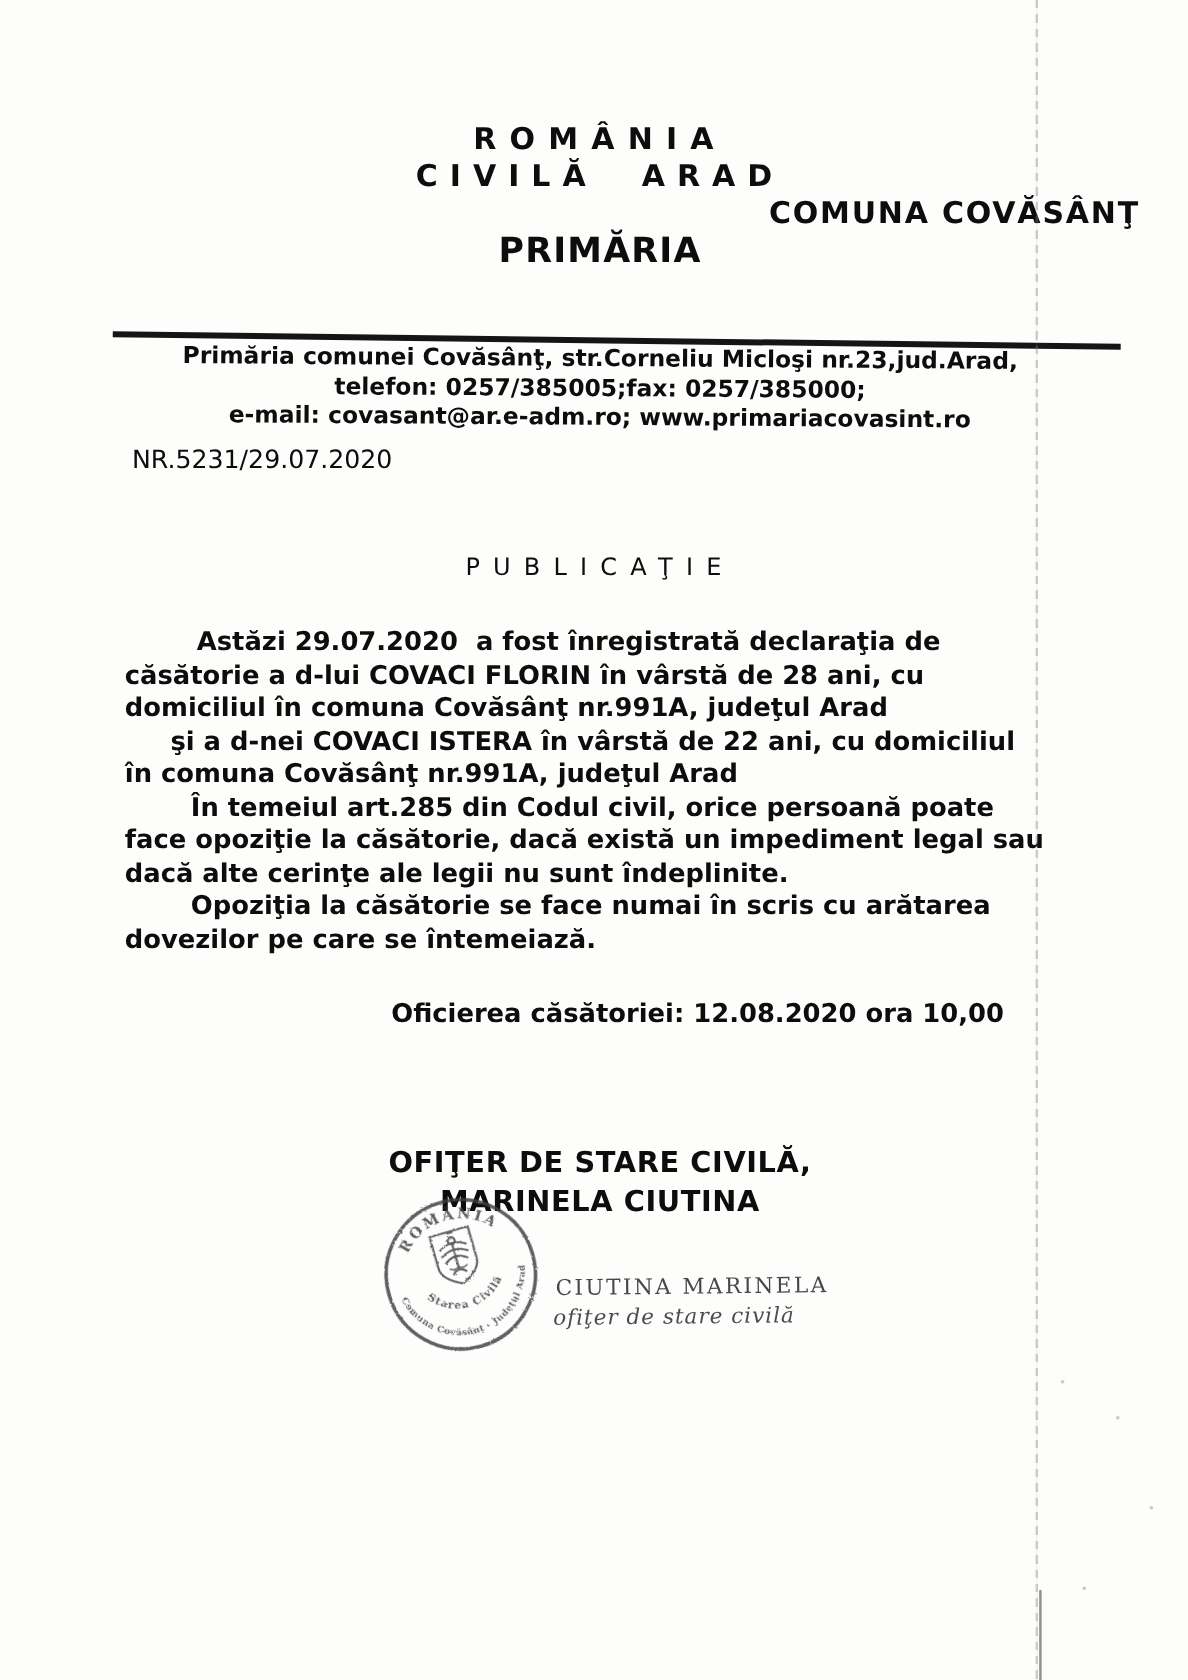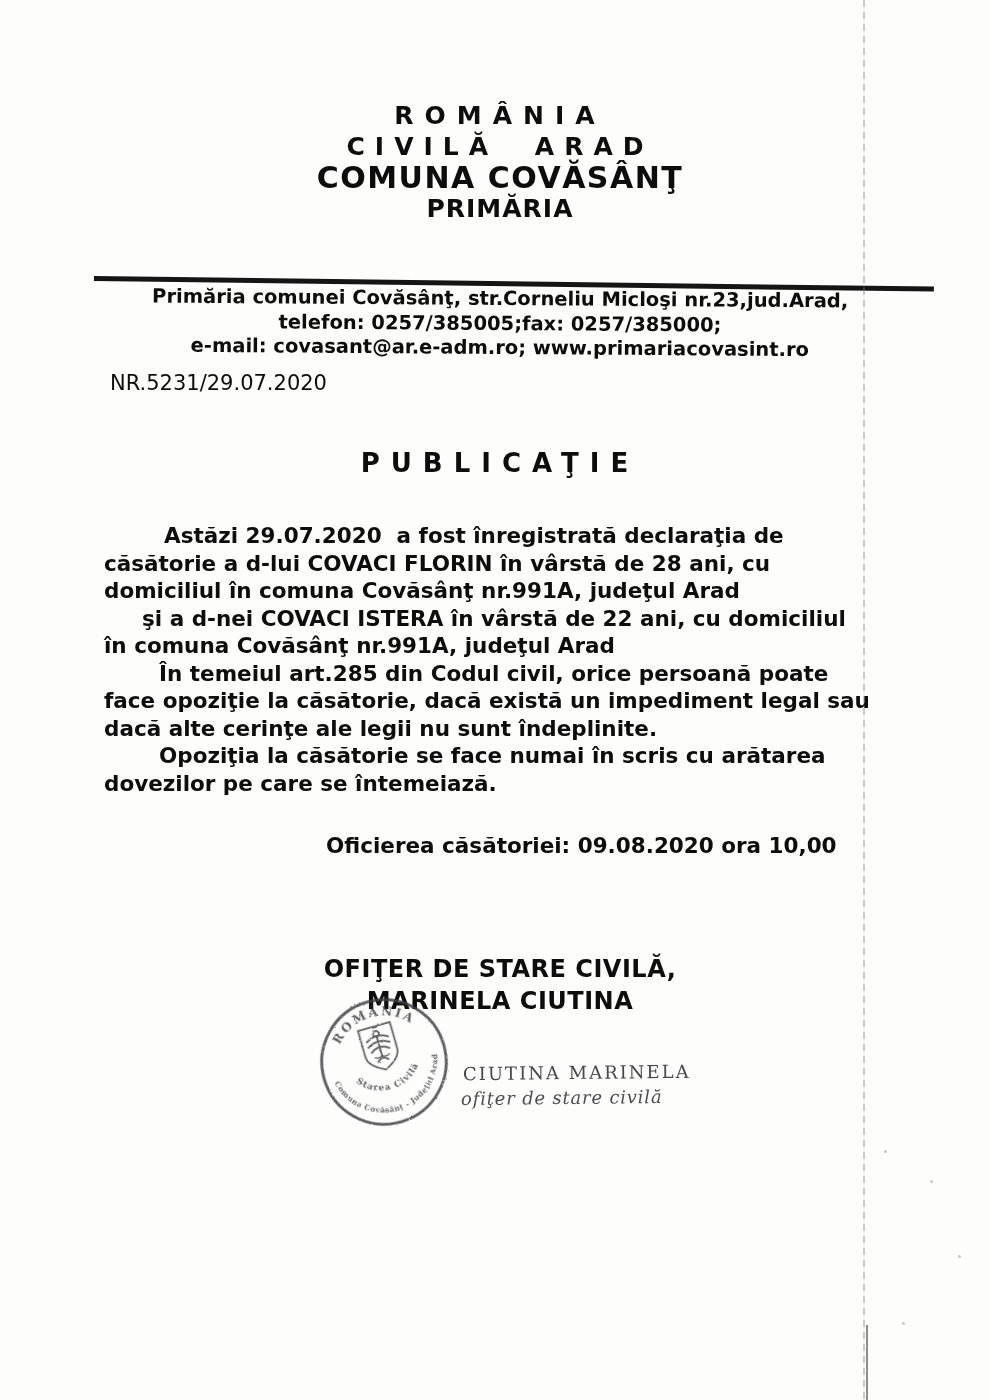--- a/index.html
+++ b/index.html
@@ -13,22 +13,22 @@
     font-family:"DejaVu Sans","Liberation Sans",sans-serif;
     -webkit-font-smoothing:antialiased;
   }
   .abs { position:absolute; }
 
   
   .header { top:100px; left:50px; width:900px; text-align:center; font-weight:bold; }
   .header div { line-height:31px; }
   .h-country  { font-size:25px; letter-spacing:11px;text-align:center; }
   .h-county   { font-size:25px; letter-spacing:10px; word-spacing:18px; }
-  .h-commune  { font-size:30px; letter-spacing:1.5px; }
-  .h-primaria { font-size:25px; letter-spacing:1px; }
+  .h-commune  { font-size:25px; letter-spacing:1.5px;text-align:right; }
+  .h-primaria { font-size:29px; letter-spacing:1px; }
   .h-office   { font-size:25px; letter-spacing:1.5px; }
 
   
   .hrule {
     top:276px; left:94px; width:840px; height:4.5px;
     background:#151515;
     transform:rotate(0.72deg); transform-origin:0 0;
   }
 
   
@@ -37,22 +37,22 @@
     text-align:center; font-weight:bold; font-size:19.5px; line-height:24.5px;
     white-space:pre-line;
     transform:rotate(0.4deg);
   }
 
   
   .regnum { top:371px; left:110px; font-weight:normal; font-size:21px; }
 
   
   .doc-title {
-    top:448px; left:50px; width:900px; text-align:center;
-    font-weight:bold; font-size:26px; letter-spacing:11px;
+    top:460px; left:50px; width:900px; text-align:center;
+    font-weight:normal; font-size:20px; letter-spacing:11px;
   }
 
   
   .body-text { top:522px; left:104px; width:880px; font-weight:bold; font-size:21.5px; line-height:27.5px; }
   .body-text p { margin:0; white-space:pre-wrap; }
   .ind-lg { text-indent:60px; }
   .ind-sm { text-indent:38px; }
   .ind-md { text-indent:55px; }
 
   
@@ -124,21 +124,21 @@
 domiciliul în comuna Covăsânţ nr.991A, judeţul Arad</p>
     <p class="ind-sm">şi a d-nei COVACI ISTERA în vârstă de 22 ani, cu domiciliul
 în comuna Covăsânţ nr.991A, judeţul Arad</p>
     <p class="ind-md">În temeiul art.285 din Codul civil, orice persoană poate
 face opoziţie la căsătorie, dacă există un impediment legal sau
 dacă alte cerinţe ale legii nu sunt îndeplinite.</p>
     <p class="ind-md">Opoziţia la căsătorie se face numai în scris cu arătarea
 dovezilor pe care se întemeiază.</p>
   </div>
 
-  <div class="abs ceremony">Oficierea căsătoriei: 09.08.2020 ora 10,00</div>
+  <div class="abs ceremony">Oficierea căsătoriei: 12.08.2020 ora 10,00</div>
 
   <div class="abs officer">
     <div>OFIŢER DE STARE CIVILĂ,</div>
     <div>MARINELA CIUTINA</div>
   </div>
 
   <svg class="abs stamp" viewBox="0 0 140 140">
     <defs>
       <filter id="rough">
         <feTurbulence type="fractalNoise" baseFrequency="0.55" numOctaves="2" result="n"></feTurbulence>

